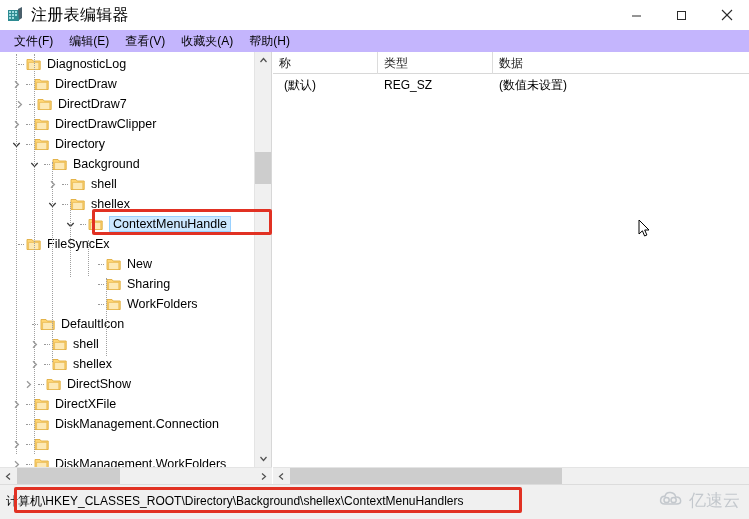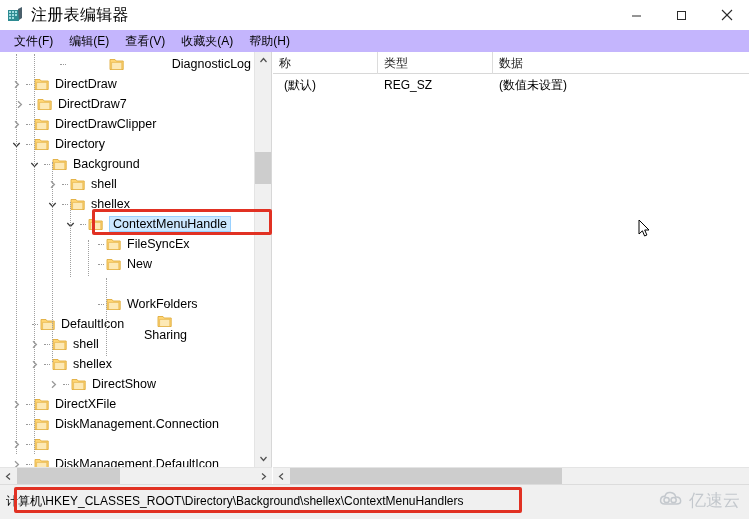--- a/index.html
+++ b/index.html
@@ -282,21 +282,21 @@
     <div class="menu-item">编辑(E)</div>
     <div class="menu-item">查看(V)</div>
     <div class="menu-item">收藏夹(A)</div>
     <div class="menu-item">帮助(H)</div>
   </div>
 
   <div class="client">
 
     <div class="tree-pane">
       <div class="tree-inner" id="tree-inner">
-          <div class="node" style=" justify-content: space-between;">
+          <div class="node" style="">
             <div class="twisty"></div>
             <div class="dots">
               <i></i>
             </div>
             <div class="folder">
               <svg width="16" height="14" viewBox="0 0 16 14">
                 <path d="M1 2.5 L6 2.5 L7.2 4 L14.2 4 L14.2 12.5 L1 12.5 Z" fill="#ffd675" stroke="#e0ad3e" stroke-width=".9"></path>
                 <path d="M2.6 5.4 L12.8 5.4 L12.8 12.5 L2.6 12.5 Z" fill="#fde9b5" stroke="#e0ad3e" stroke-width=".6"></path>
               </svg>
             </div>
@@ -430,58 +430,58 @@
             <div class="dots">
               <i></i>
             </div>
             <div class="folder">
               <svg width="16" height="14" viewBox="0 0 16 14">
                 <path d="M1 2.5 L6 2.5 L7.2 4 L14.2 4 L14.2 12.5 L1 12.5 Z" fill="#ffd675" stroke="#e0ad3e" stroke-width=".9"></path>
                 <path d="M2.6 5.4 L12.8 5.4 L12.8 12.5 L2.6 12.5 Z" fill="#fde9b5" stroke="#e0ad3e" stroke-width=".6"></path>
               </svg>
             </div>
             <span class="node-label">ContextMenuHandle</span>
+          </div>
+          <div class="node" style="">
+            <div class="twisty"></div>
+            <div class="dots">
+              <i></i>
+            </div>
+            <div class="folder">
+              <svg width="16" height="14" viewBox="0 0 16 14">
+                <path d="M1 2.5 L6 2.5 L7.2 4 L14.2 4 L14.2 12.5 L1 12.5 Z" fill="#ffd675" stroke="#e0ad3e" stroke-width=".9"></path>
+                <path d="M2.6 5.4 L12.8 5.4 L12.8 12.5 L2.6 12.5 Z" fill="#fde9b5" stroke="#e0ad3e" stroke-width=".6"></path>
+              </svg>
+            </div>
+            <span class="node-label">FileSyncEx</span>
           </div>
           <div class="node" style="padding-left: 80px;">
             <div class="twisty"></div>
             <div class="dots">
               <i></i>
             </div>
             <div class="folder">
               <svg width="16" height="14" viewBox="0 0 16 14">
                 <path d="M1 2.5 L6 2.5 L7.2 4 L14.2 4 L14.2 12.5 L1 12.5 Z" fill="#ffd675" stroke="#e0ad3e" stroke-width=".9"></path>
                 <path d="M2.6 5.4 L12.8 5.4 L12.8 12.5 L2.6 12.5 Z" fill="#fde9b5" stroke="#e0ad3e" stroke-width=".6"></path>
               </svg>
             </div>
-            <span class="node-label">FileSyncEx</span>
+            <span class="node-label">New</span>
           </div>
           <div class="node" style="padding-left: 80px;">
             <div class="twisty"></div>
             <div class="dots">
               <i></i>
             </div>
             <div class="folder">
               <svg width="16" height="14" viewBox="0 0 16 14">
                 <path d="M1 2.5 L6 2.5 L7.2 4 L14.2 4 L14.2 12.5 L1 12.5 Z" fill="#ffd675" stroke="#e0ad3e" stroke-width=".9"></path>
                 <path d="M2.6 5.4 L12.8 5.4 L12.8 12.5 L2.6 12.5 Z" fill="#fde9b5" stroke="#e0ad3e" stroke-width=".6"></path>
               </svg>
             </div>
-            <span class="node-label">New</span>
-          </div>
-          <div class="node" style="padding-left: 80px; flex-direction: column;">
-            <div class="twisty"></div>
-            <div class="dots">
-              <i></i>
-            </div>
-            <div class="folder">
-              <svg width="16" height="14" viewBox="0 0 16 14">
-                <path d="M1 2.5 L6 2.5 L7.2 4 L14.2 4 L14.2 12.5 L1 12.5 Z" fill="#ffd675" stroke="#e0ad3e" stroke-width=".9"></path>
-                <path d="M2.6 5.4 L12.8 5.4 L12.8 12.5 L2.6 12.5 Z" fill="#fde9b5" stroke="#e0ad3e" stroke-width=".6"></path>
-              </svg>
-            </div>
             <span class="node-label">Sharing</span>
           </div>
           <div class="node" style="padding-left: 80px;">
             <div class="twisty"></div>
             <div class="dots">
               <i></i>
             </div>
             <div class="folder">
               <svg width="16" height="14" viewBox="0 0 16 14">
                 <path d="M1 2.5 L6 2.5 L7.2 4 L14.2 4 L14.2 12.5 L1 12.5 Z" fill="#ffd675" stroke="#e0ad3e" stroke-width=".9"></path>
@@ -530,21 +530,21 @@
               <i></i>
             </div>
             <div class="folder">
               <svg width="16" height="14" viewBox="0 0 16 14">
                 <path d="M1 2.5 L6 2.5 L7.2 4 L14.2 4 L14.2 12.5 L1 12.5 Z" fill="#ffd675" stroke="#e0ad3e" stroke-width=".9"></path>
                 <path d="M2.6 5.4 L12.8 5.4 L12.8 12.5 L2.6 12.5 Z" fill="#fde9b5" stroke="#e0ad3e" stroke-width=".6"></path>
               </svg>
             </div>
             <span class="node-label">shellex</span>
           </div>
-          <div class="node" style="padding-left: 8px; margin-left: 37px;">
+          <div class="node" style="padding-left: 20px;">
             <div class="twisty">
               <svg width="9" height="9" viewBox="0 0 9 9">
                 <polyline points="3,1.3 6.4,4.5 3,7.7" fill="none" stroke="#9a9a9a" stroke-width="1.3"></polyline>
               </svg>
             </div>
             <div class="dots">
               <i></i>
             </div>
             <div class="folder">
               <svg width="16" height="14" viewBox="0 0 16 14">
@@ -608,21 +608,21 @@
             </div>
             <div class="dots">
               <i></i>
             </div>
             <div class="folder">
               <svg width="16" height="14" viewBox="0 0 16 14">
                 <path d="M1 2.5 L6 2.5 L7.2 4 L14.2 4 L14.2 12.5 L1 12.5 Z" fill="#ffd675" stroke="#e0ad3e" stroke-width=".9"></path>
                 <path d="M2.6 5.4 L12.8 5.4 L12.8 12.5 L2.6 12.5 Z" fill="#fde9b5" stroke="#e0ad3e" stroke-width=".6"></path>
               </svg>
             </div>
-            <span class="node-label">DiskManagement.DefaultIcon</span>
+            <span class="node-label">DiskManagement.WorkFolders</span>
           </div>
           <div class="guide" style="left: 16px; top: 2px; height: 400px;"></div>
           <div class="guide" style="left: 34px; top: 2px; height: 400px;"></div>
           <div class="guide" style="left: 52px; top: 110px; height: 200px;"></div>
           <div class="guide" style="left: 70px; top: 150px; height: 75px;"></div>
           <div class="guide" style="left: 88px; top: 188px; height: 36px;"></div>
           <div class="guide" style="left: 106px; top: 226px; height: 78px;"></div>
         </div>
 
       <div class="vscroll">

